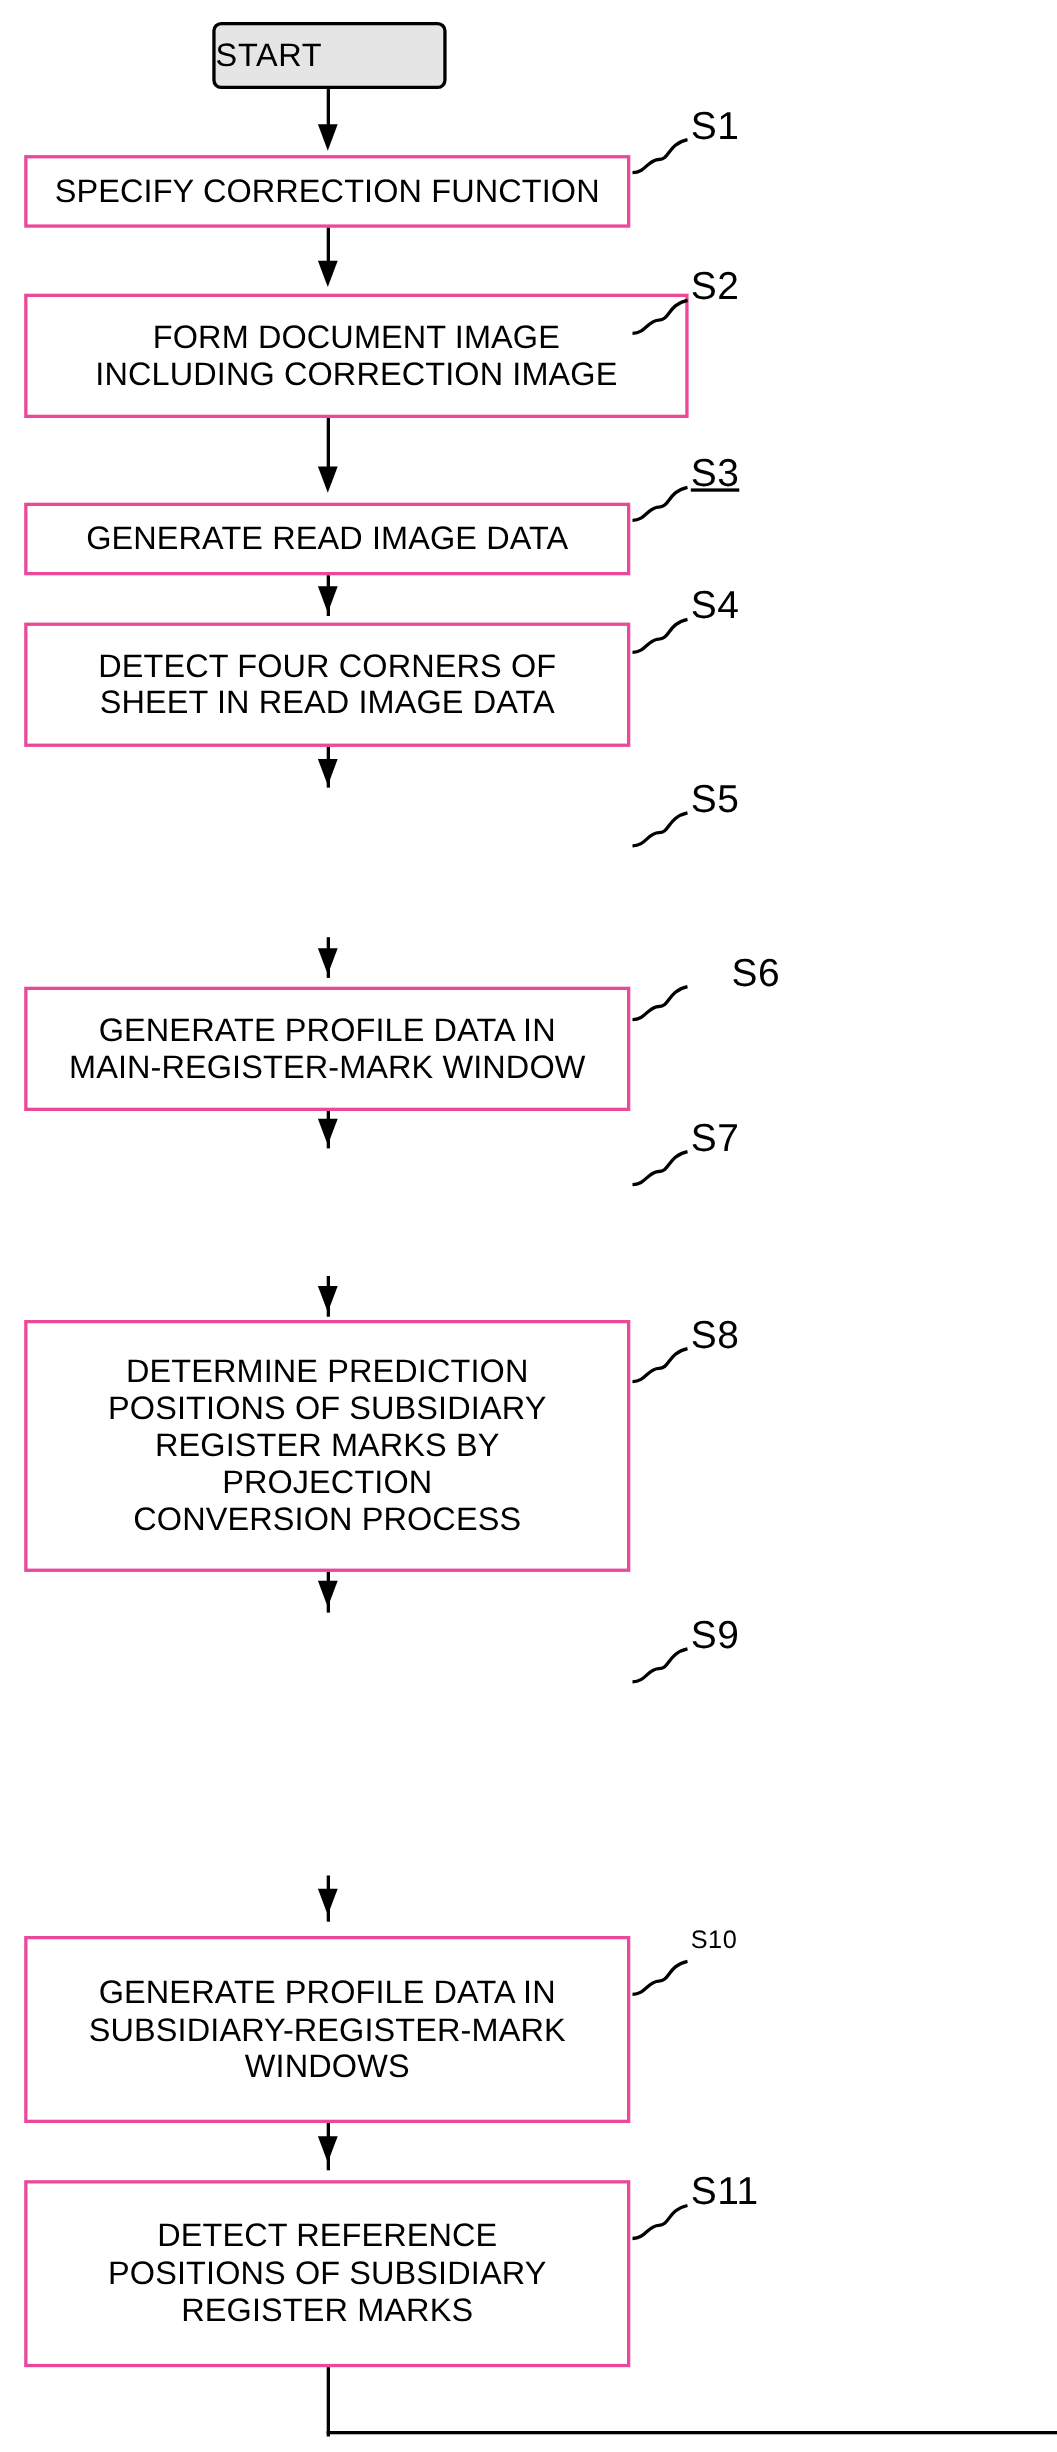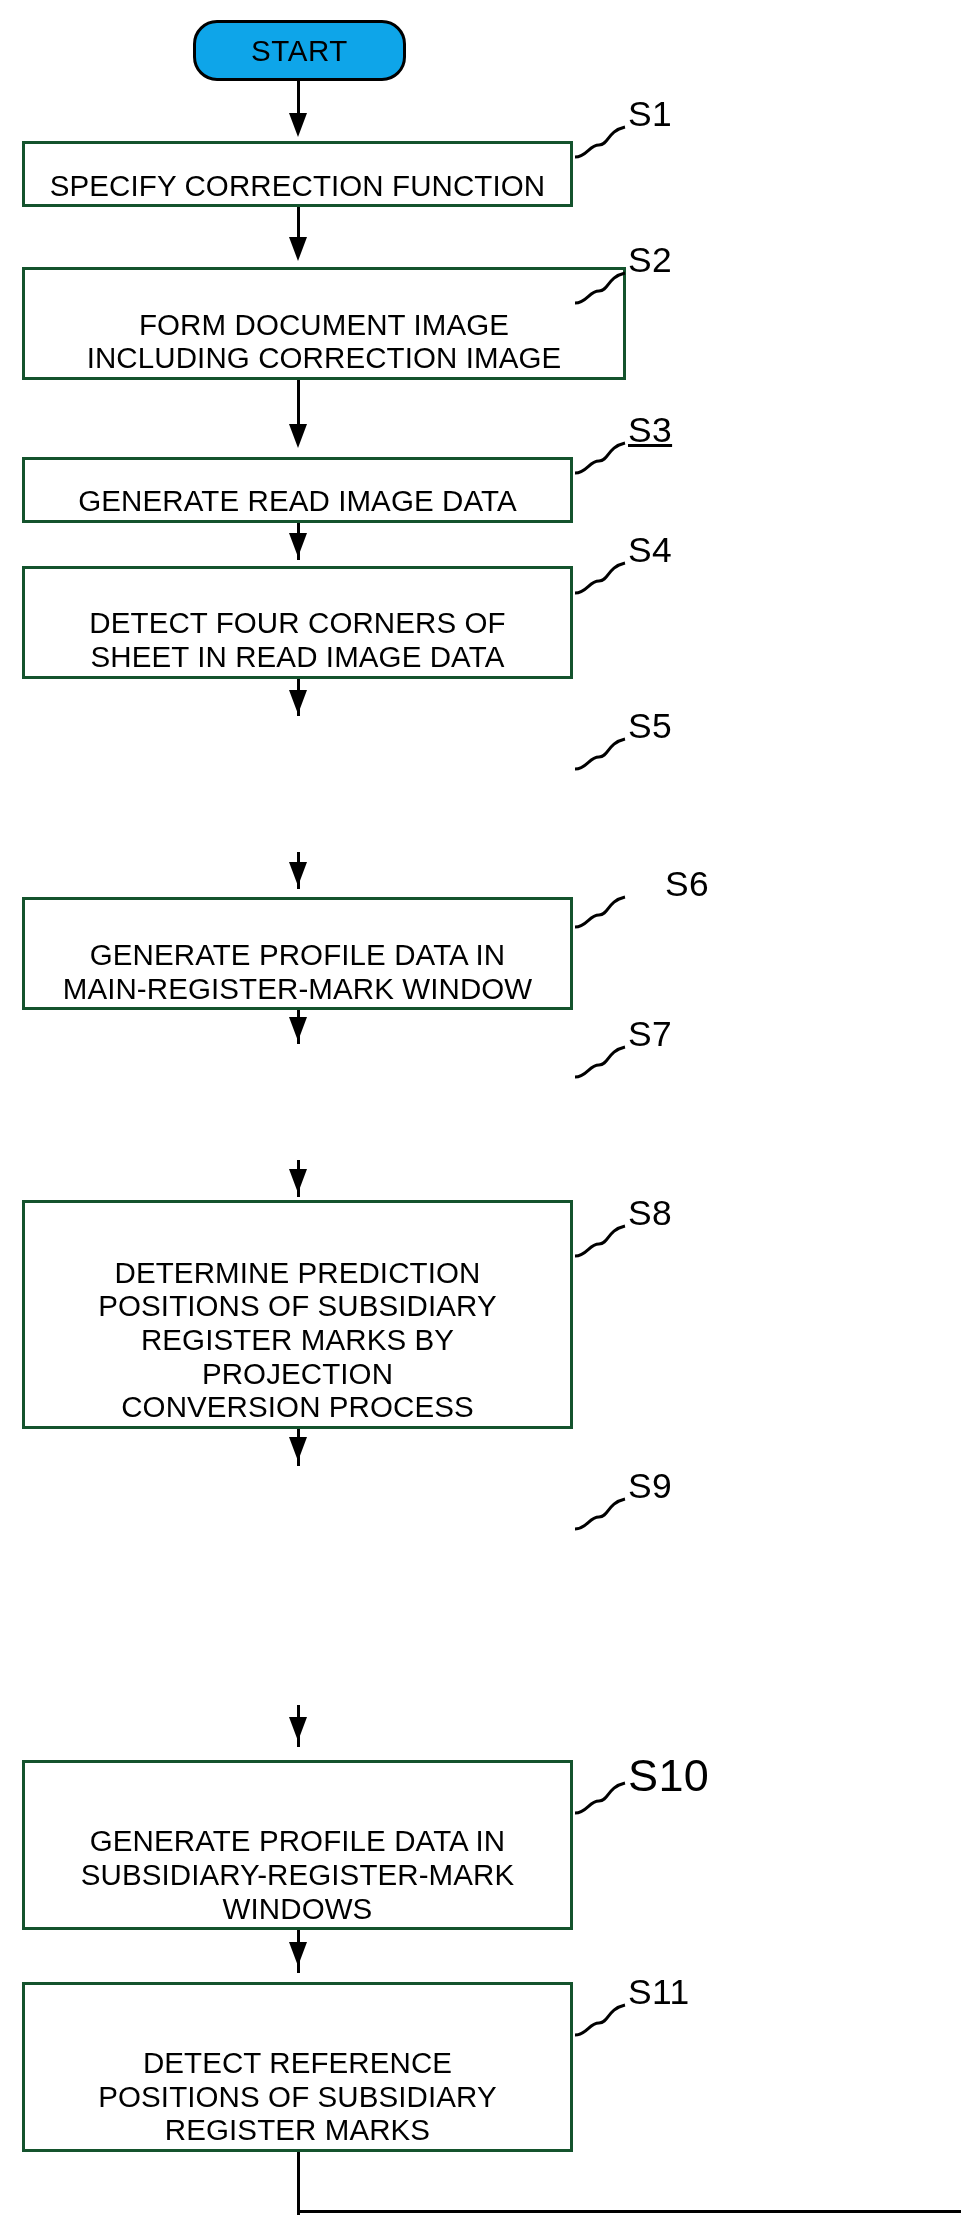--- a/index.html
+++ b/index.html
@@ -12,41 +12,40 @@
     position:relative;
     width:961px;
     height:2229px;
     background:#ffffff;
     overflow:hidden;
   }
   
   .node{
     position:absolute;
     box-sizing:border-box;
-    border:3px solid #14532d;
+    border:3px solid #ec4899;
     background:#ffffff;
     display:flex;
-    align-items:flex-end;
+    align-items:center;
     justify-content:center;
     text-align:center;
     line-height:1.14;
     letter-spacing:0.1px;
     font-size:25px;
     white-space:pre-line;
     padding:2px 20px;
   }
   .terminator{
     position:absolute;
     box-sizing:border-box;
     border:3px solid #000000;
-    border-radius:24px;
-    background:#0ea5e9;
+    border-radius:8px;
+    background:#e5e5e5;
     display:flex;
     align-items:center;
-    justify-content:center;
     text-align:center;
     font-size:25px;
     letter-spacing:0.6px;
   }
   
   .conn{position:absolute;background:#000000;width:3px;}
   .hconn{position:absolute;background:#000000;height:3px;}
   .arrowhead{
     position:absolute;
     width:0;height:0;
@@ -169,21 +168,21 @@
   </svg>
 
   <div class="conn" style="left: 297px; top: 1704.61px; height: 42.8654px;"></div>
   <div class="arrowhead" style="left: 289px; top: 1717.47px; border-top-width: 24.7px;"></div>
 
   <div class="node" style="left: 22px; top: 1760.34px; width: 551px; height: 170.033px; font-size: 29.5px;">
     <span>GENERATE PROFILE DATA IN
 SUBSIDIARY-REGISTER-MARK
 WINDOWS</span>
   </div>
-  <div class="steplabel" style="left: 628px; top: 1750.34px; font-size: 45px;">S10</div>
+  <div class="steplabel" style="left: 628px; top: 1750.34px; font-size: 23px;">S10</div>
   <svg class="leader" style="left: 573px; top: 1773.2px;" width="60" height="50" viewBox="0 0 60 50">
     <path d="M2,40 C14,40 16,28 26,28 C36,28 34,14 52,10" fill="none" stroke="#000" stroke-width="3"></path>
   </svg>
 
   <div class="conn" style="left: 297px; top: 1930.37px; height: 42.8654px;"></div>
   <div class="arrowhead" style="left: 289px; top: 1941.8px; border-top-width: 24.7px;"></div>
 
   <div class="node" style="left: 22px; top: 1981.81px; width: 551px; height: 170.033px; font-size: 29.5px;">
     <span>DETECT REFERENCE
 POSITIONS OF SUBSIDIARY

